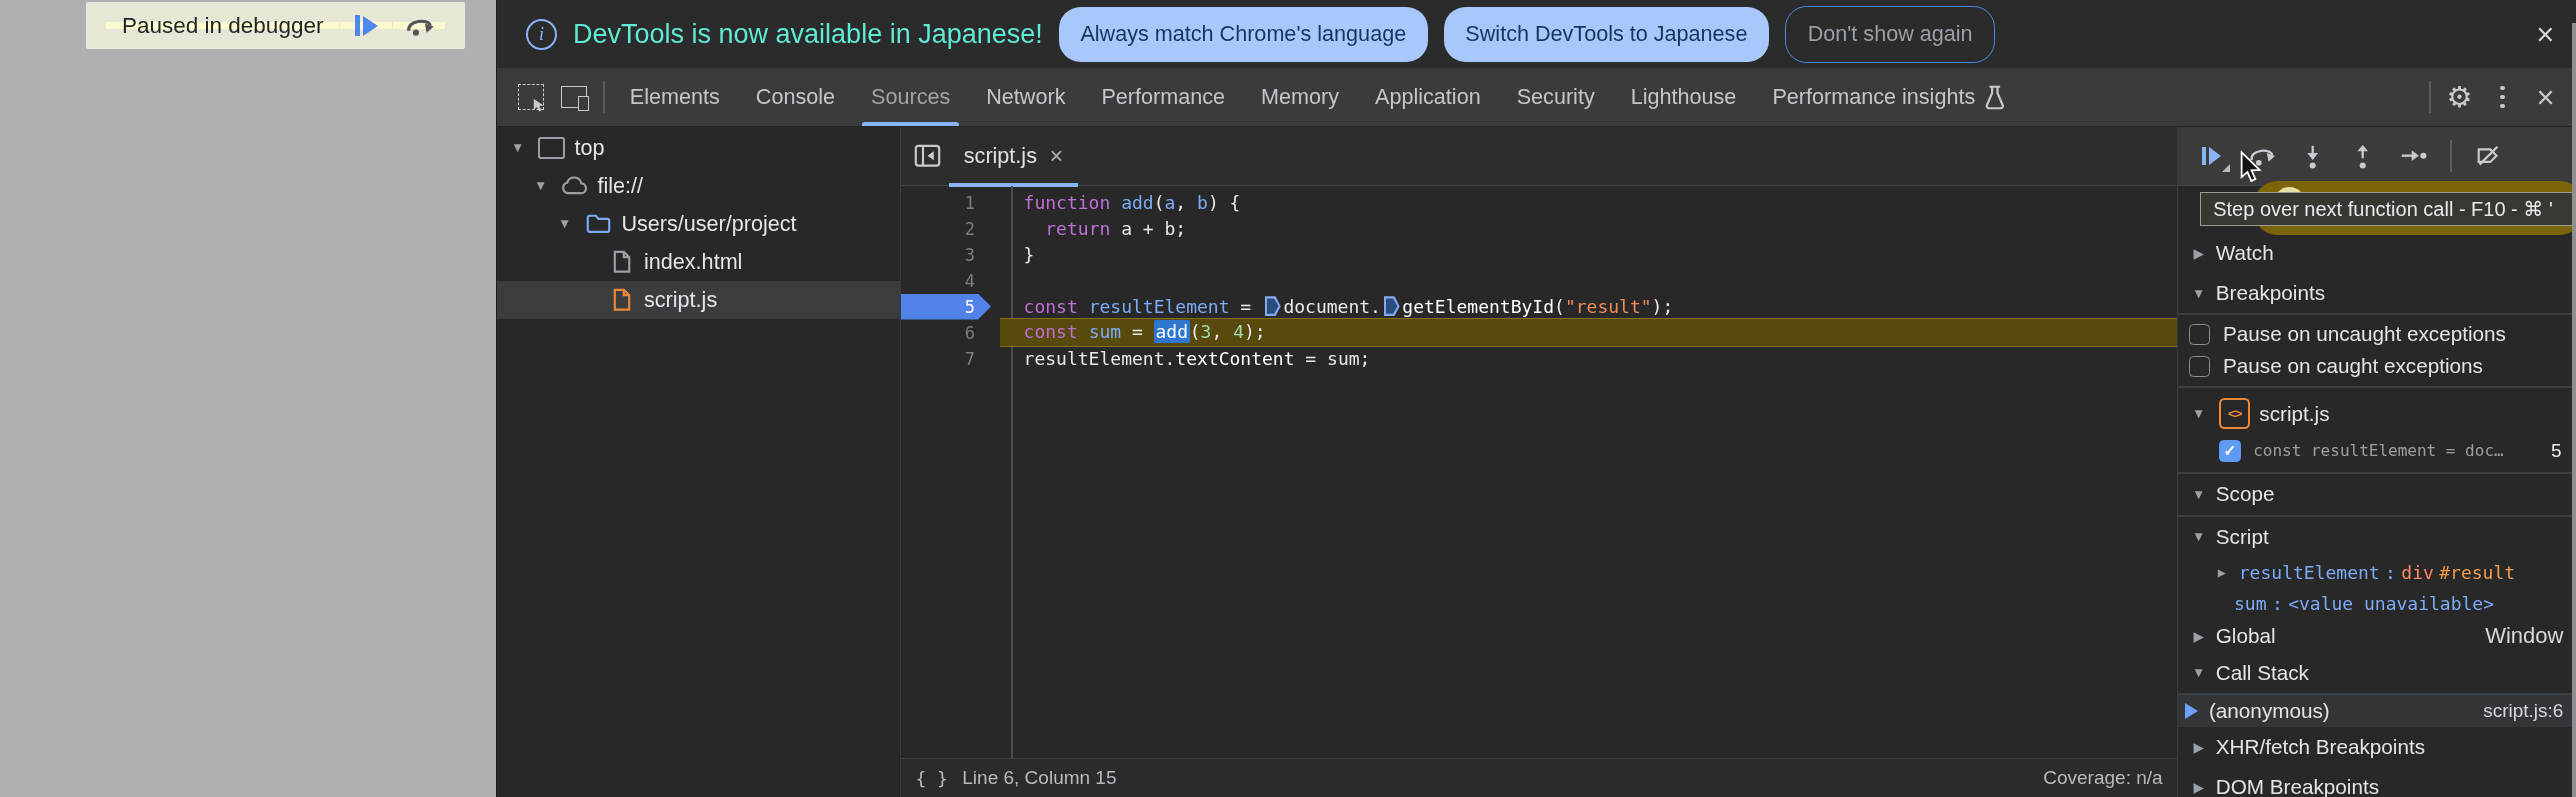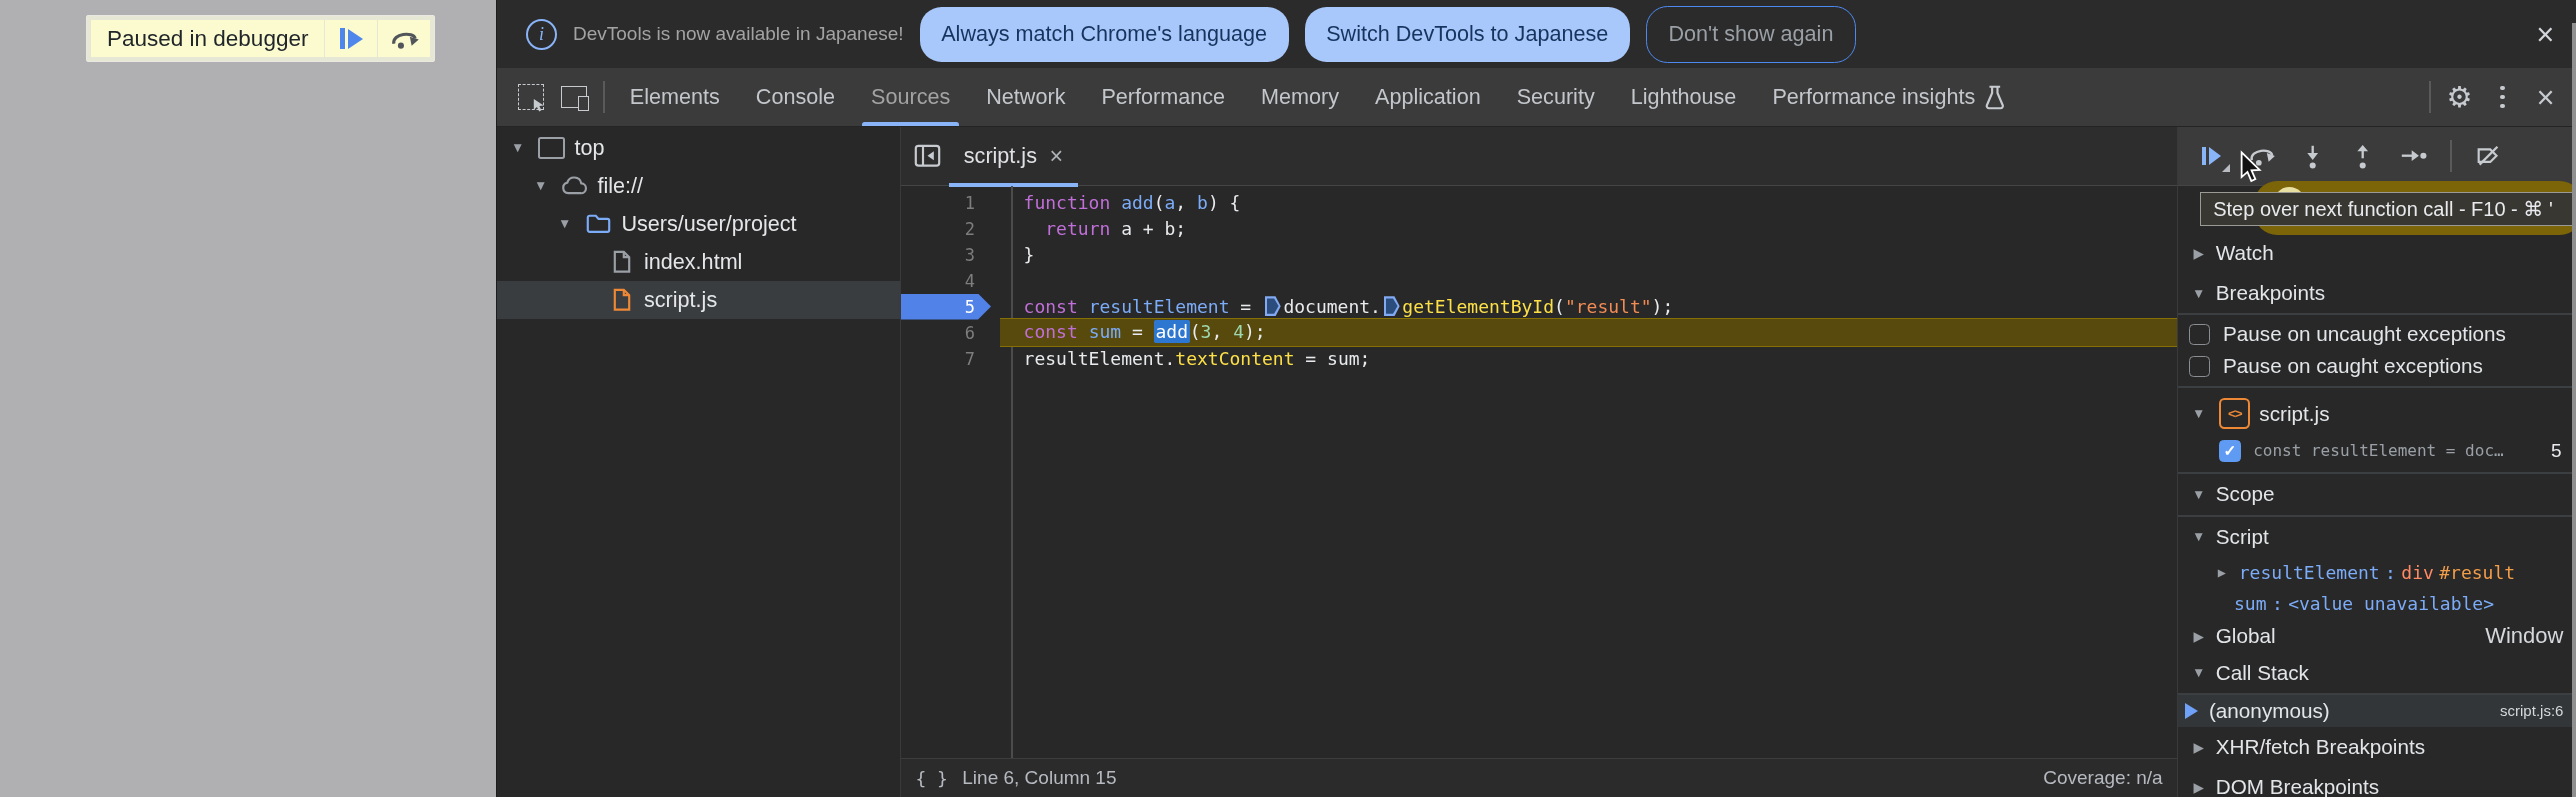--- a/index.html
+++ b/index.html
@@ -1,33 +1,33 @@
 <!DOCTYPE html>
 <html style="font-size:14.4px"><head>
 <meta charset="utf-8">
 <style>
   html,body{margin:0;padding:0;background:#6b6b6b;}
   .screen{position:relative;width:2576px;height:797px;background:#b0b0b2;overflow:hidden;
           font-family:"Liberation Sans",sans-serif;-webkit-font-smoothing:antialiased;color:#dfe1e5;}
   
   .page-area{position:absolute;left:0;top:0;width:496px;height:797px;background:#b0b0b2;}
-  .toast{position:absolute;left:86px;top:15px;height:47px;display:flex;align-items:stretch;gap:1px;
-         background:#e7e7d6;border:1.8px solid #e9e9e2;border-radius:1.8px;padding:4px;box-sizing:border-box;}
+  .toast{position:absolute;left:86px;top:2px;height:47px;display:flex;align-items:stretch;gap:1px;
+         background:#e7e7d6;border:1.8px solid #e9e9e2;border-radius:1.8px;padding:19px;box-sizing:border-box;}
   .toast .seg{background:#fbfbcf;display:flex;align-items:center;justify-content:center;}
   .toast .seg.lbl{padding:0 16px;font-size:22.5px;color:#21262b;white-space:nowrap;}
   .toast .seg.ic{width:52px;}
   
   .devtools{position:absolute;left:496px;top:0;right:0;bottom:0;background:#282828;
             border-left:1.8px solid #1d1d1d;display:flex;flex-direction:column;}
   .window-edge{position:absolute;right:0;top:23.4px;bottom:0;width:3.6px;background:#8f8f8f;z-index:40;}
   
   .infobar{height:68px;background:#2b2b2b;display:flex;align-items:center;padding:0 21.6px 0 29px;gap:16px;flex:none;}
   .info-circ{width:27px;height:27px;border:2.2px solid #8ab4f8;border-radius:50%;color:#8ab4f8;
              display:flex;align-items:center;justify-content:center;font-size:18px;font-family:"Liberation Serif",serif;font-style:italic;flex:none;}
-  .infobar .msg{font-size:19px;color:#a3a3a3;white-space:nowrap;}
+  .infobar .msg{font-size:27px;color:#5eead4;white-space:nowrap;}
   .pillbtn{background:#a8c7fa;color:#17345e;border-radius:21.6px;height:55px;display:flex;align-items:center;
            padding:0 21.6px;font-size:21.6px;white-space:nowrap;cursor:default;}
   .pillbtn.ghost{background:transparent;border:1.8px solid #4d8af0;color:#9aa0a6;}
   .infobar .closex{margin-left:auto;font-size:31px;color:#d2d5d9;line-height:1;}
   
   .main-toolbar{height:58px;background:#3b3b3b;display:flex;align-items:center;padding:0 9px 0 12.6px;flex:none;
                 border-bottom:0.9px solid #242424;}
   .tbicon{display:flex;align-items:center;justify-content:center;width:43px;height:43px;flex:none;color:#c7cbd0;}
   .vsep{width:1.8px;height:32px;background:#5a5a5a;margin:0 7.2px;flex:none;}
   .tab{padding:0 18px;font-size:21.6px;color:#c3c7cc;height:58px;display:flex;align-items:center;position:relative;white-space:nowrap;}
@@ -67,21 +67,21 @@
   .etab .xc{color:#aeb2b7;font-size:23.4px;}
   .codebody{flex:1;position:relative;padding-top:3.6px;overflow:hidden;font-family:"DejaVu Sans Mono",monospace;font-size:18px;}
   .code-divider{position:absolute;left:110px;top:0;bottom:0;width:1.8px;background:#4c4c4c;z-index:1;}
   .line{display:flex;height:26px;line-height:26px;align-items:stretch;}
   .ln{width:110px;padding-right:36px;box-sizing:border-box;text-align:right;color:#7d7d7d;font-size:17px;flex:none;}
   .ln.bp{width:90px;margin-right:20px;padding-right:16px;background:#5082e8;color:#fff;
          clip-path:polygon(0 0,77px 0,90px 50%,77px 100%,0 100%);}
   .lc{flex:1;padding-left:12.6px;white-space:pre;color:#e8eaed;}
   .lc.exec{background:#574a0c;border-top:1.8px solid #857005;border-bottom:1.8px solid #857005;
            margin:-1.8px 0 -1.8px -10.8px;padding-left:23.4px;position:relative;z-index:2;}
-  .kw{color:#c16fd8;} .vr{color:#7cacf8;} .fnc{color:#fde047;} .str{color:#f28b54;} .num{color:#9fd8b0;} .pln{color:#e8eaed;}
+  .kw{color:#c16fd8;} .vr{color:#7cacf8;} .fnc{color:#ffffff;} .str{color:#f28b54;} .num{color:#9fd8b0;} .pln{color:#e8eaed;}
   .selhl{background:#2e77d0;color:#fff;border-radius:1.8px;padding:0.9px 1.8px;}
   .inmark{display:inline-block;width:16px;height:20px;vertical-align:-3.6px;margin:0 2.7px;position:relative;
           background:#82aaf2;clip-path:polygon(0 0,10.8px 0,16px 10px,10.8px 20px,0 20px);}
   .inmark i{position:absolute;left:2.2px;top:2.2px;width:11.7px;height:15.3px;background:#2b4d7d;
             clip-path:polygon(0 0,7.2px 0,11.7px 7.6px,7.2px 15.3px,0 15.3px);}
   .statusbar{height:38px;border-top:1.8px solid #3d3d3d;background:#2b2b2b;display:flex;align-items:center;
              gap:14.4px;padding:0 14.4px;font-size:19px;color:#b6bac0;flex:none;}
   .statusbar .pp{font-family:"DejaVu Sans Mono",monospace;font-size:18px;}
   
   .sidebar{flex:1;border-left:1.8px solid #3a3a3a;position:relative;display:flex;flex-direction:column;background:#282828;}
@@ -429,21 +429,21 @@
 
         <div class="srow hdr">
           <span class="tri">▼</span>
           <span>Call Stack</span>
         </div>
         <div class="ssep"></div>
 
         <div class="srow item anon-row">
           <span class="framearrow"></span>
           <span style="margin-left:5.4px;">(anonymous)</span>
-          <span class="rightval dim" style="font-size:15px;">script.js:6</span>
+          <span class="rightval dim" style="font-size:19px;">script.js:6</span>
         </div>
 
         <div class="srow hdr">
           <span class="tri">▶</span>
           <span>XHR/fetch Breakpoints</span>
         </div>
         <div class="srow hdr">
           <span class="tri">▶</span>
           <span>DOM Breakpoints</span>
         </div>

